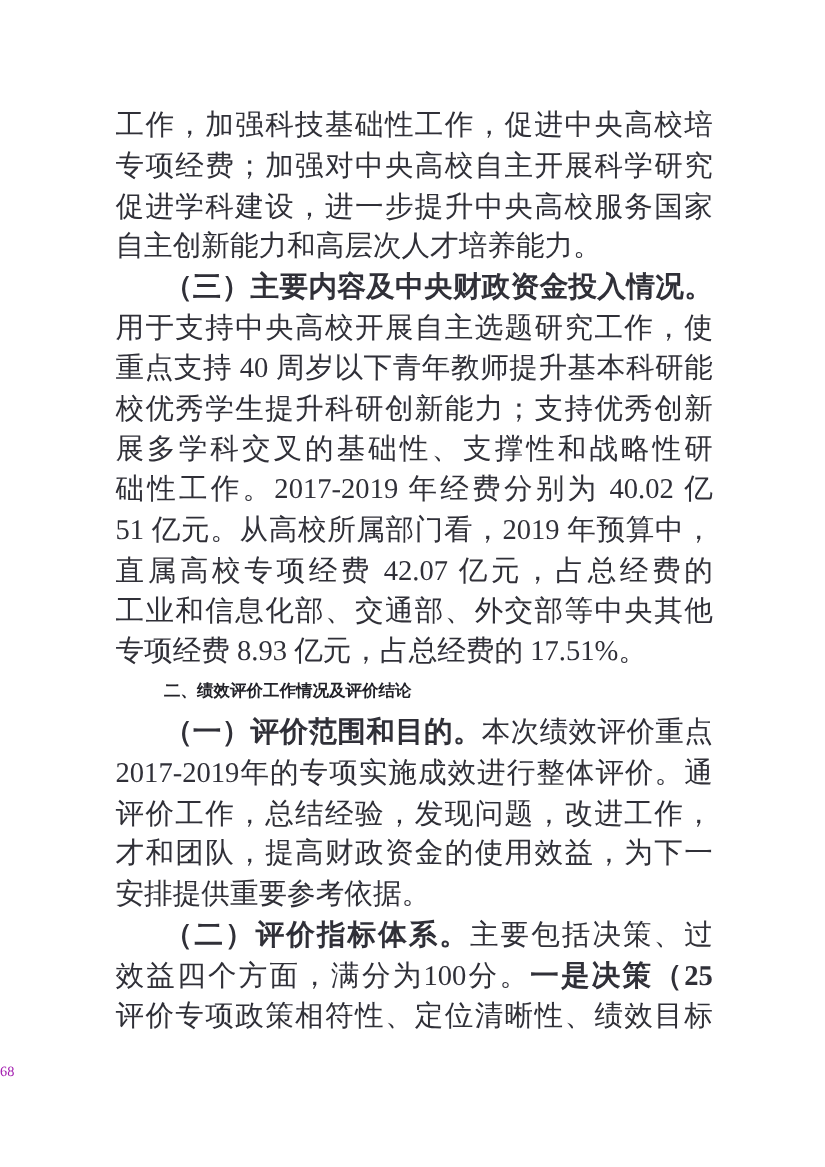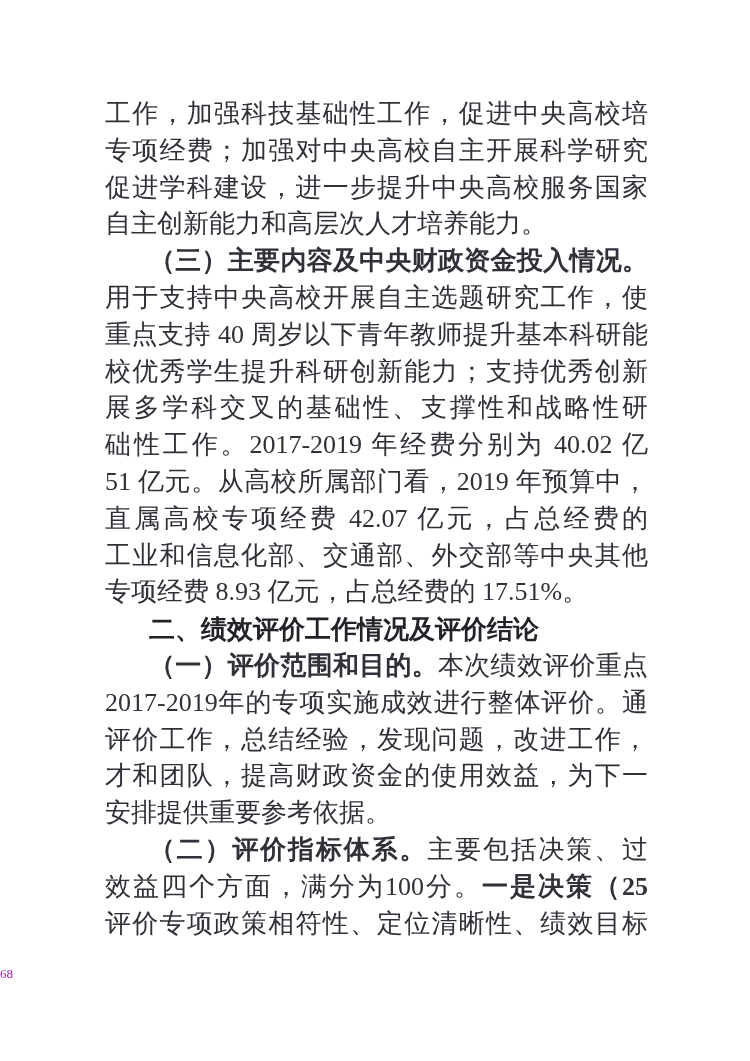--- a/index.html
+++ b/index.html
@@ -35,21 +35,21 @@
     text-align-last: left;
   }
   .line.justify {
     text-align-last: justify;
   }
   .line.indent {
     padding-left: 44px;
   }
   .line.heading {
     font-family: "Liberation Sans", "DejaVu Sans", sans-serif;
-    font-size: 26px;
+    font-size: 15px;
     color: #222228;
     text-align: left;
     text-align-last: left;
   }
   .run {
     font-weight: 400;
   }
   .run.bold {
     font-weight: 700;
   }

